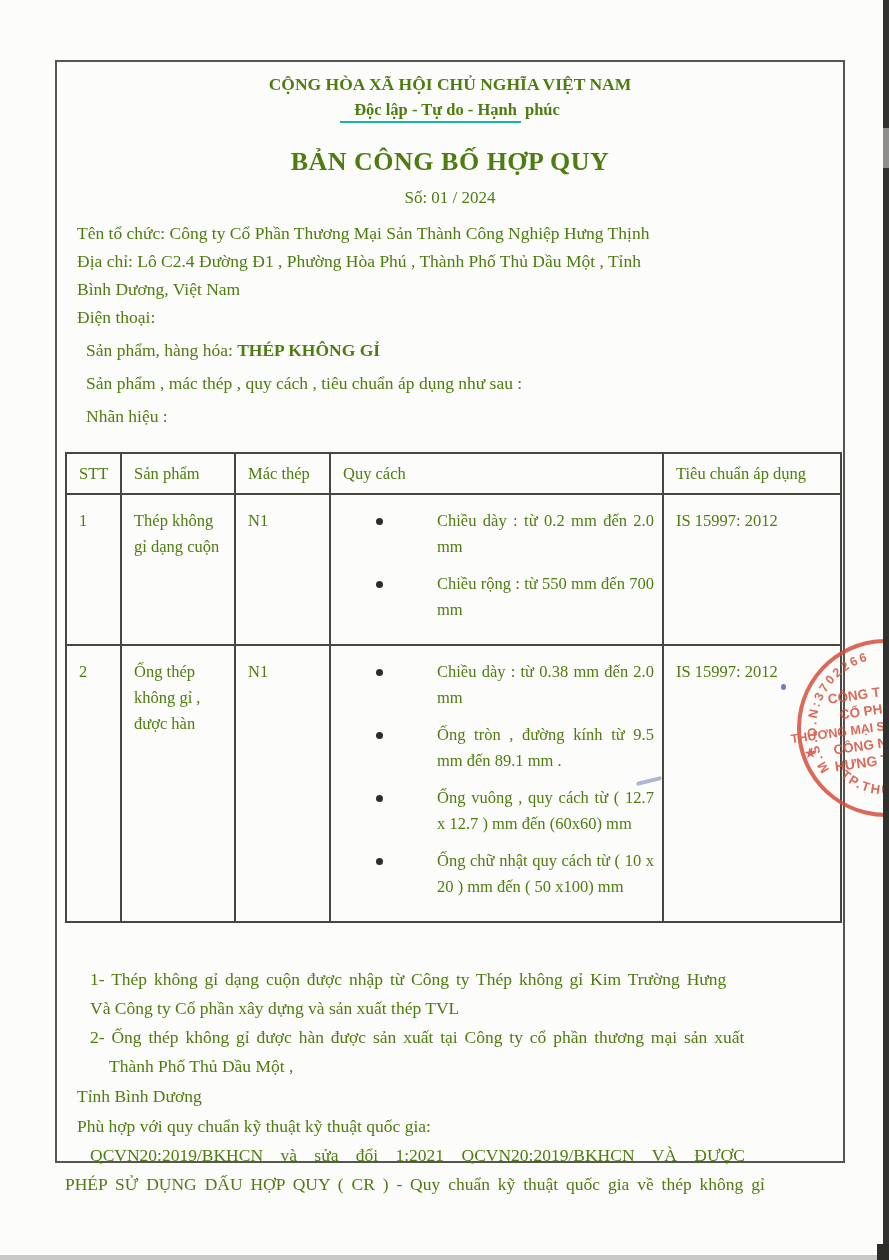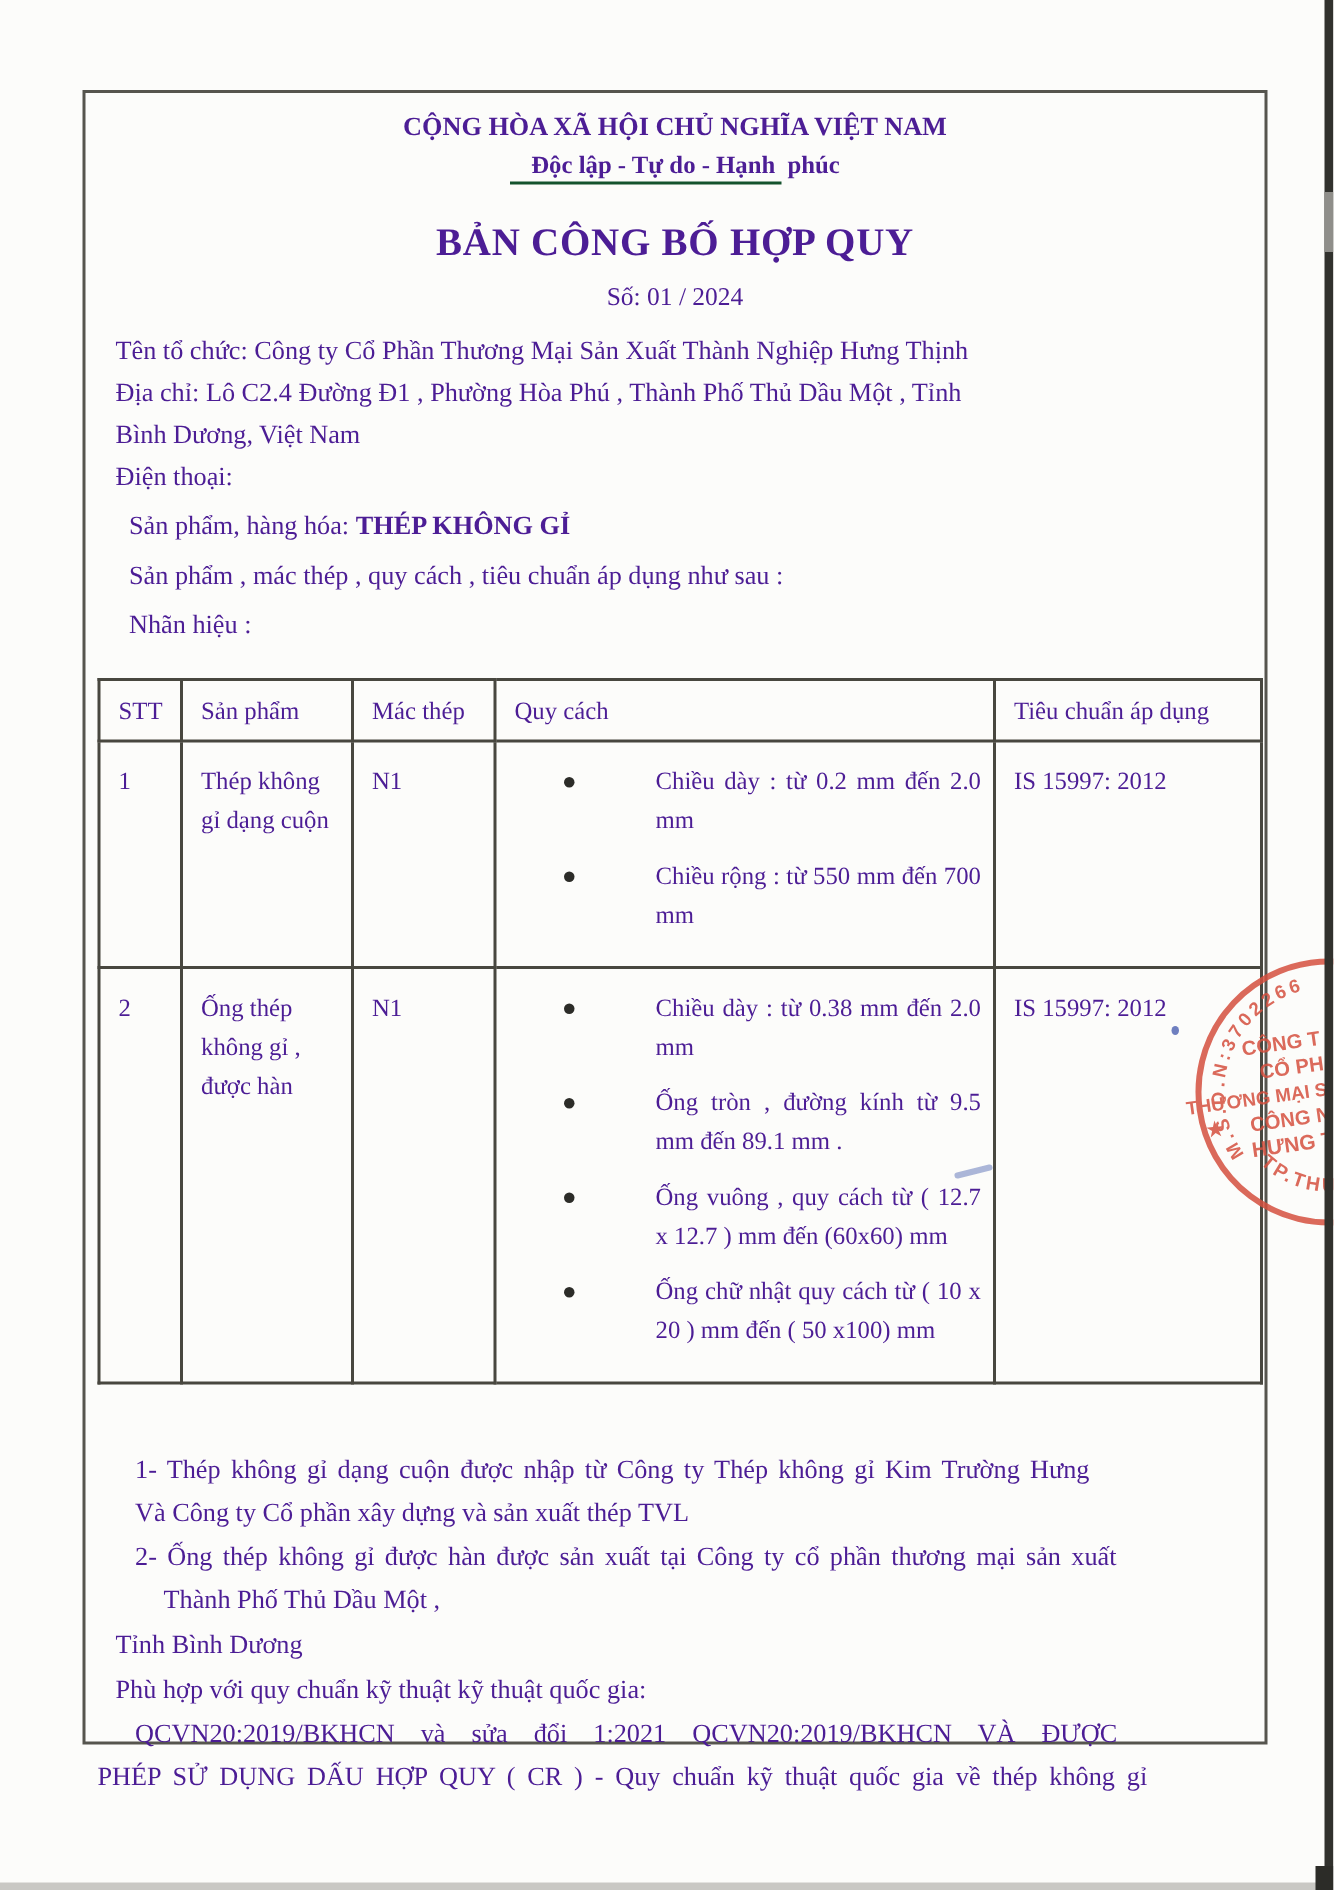--- a/index.html
+++ b/index.html
@@ -1,28 +1,28 @@
 <!DOCTYPE html>
 <html><head>
 <meta charset="utf-8">
 <style>
   html,body { margin:0; padding:0; background:#e8e8e6; }
   .page {
     position:relative; width:889px; height:1260px; overflow:hidden;
     background:#fcfcfa;
     font-family:"Liberation Serif","DejaVu Serif",serif;
-    color:#4c1d95;
+    color:#4d7c0f;
   }
   .doc-border {
     position:absolute; left:55px; top:60px; width:786px; height:1099px;
     border:2px solid #56554e; background:transparent;
   }
   .republic { margin:12px 10px 0; text-align:center; font-weight:bold; font-size:17.5px; }
   .motto { margin:5px 10px 0; text-align:center; font-weight:bold; font-size:16.5px; }
-  .motto-u { border-bottom:2px solid #14532d; padding:0 4px 2px 14px; }
+  .motto-u { border-bottom:2px solid #14b8a6; padding:0 4px 2px 14px; }
   .doc-title { margin:27px 10px 0; text-align:center; font-weight:bold; font-size:26px; letter-spacing:.5px; }
   .doc-number { margin:11px 10px 0; text-align:center; font-size:17px; }
   .info { font-size:17.5px; line-height:28px; margin:0 14px 0 20px; }
   .blk { display:block; }
   .org-line { margin-top:11px; }
   .product-line { margin-left:29px; margin-top:5px; }
   .bold { font-weight:bold; }
 
   table.spec {
     border-collapse:collapse; table-layout:fixed;
@@ -72,21 +72,21 @@
 
     <div class="republic">CỘNG HÒA XÃ HỘI CHỦ NGHĨA VIỆT NAM</div>
     <div class="motto">
       <span class="motto-u">Độc lập - Tự do - Hạnh</span>
       <span>phúc</span>
     </div>
 
     <div class="doc-title">BẢN CÔNG BỐ HỢP QUY</div>
     <div class="doc-number">Số: 01 / 2024</div>
 
-    <p class="info org-line">Tên tổ chức: Công ty Cổ Phần Thương Mại Sản Xuất Thành Nghiệp Hưng Thịnh</p>
+    <p class="info org-line">Tên tổ chức: Công ty Cổ Phần Thương Mại Sản Thành Công Nghiệp Hưng Thịnh</p>
     <p class="info">
       <span class="blk">Địa chỉ: Lô C2.4 Đường Đ1 , Phường Hòa Phú , Thành Phố Thủ Dầu Một , Tỉnh</span>
       <span class="blk">Bình Dương, Việt Nam</span>
     </p>
     <p class="info">Điện thoại:</p>
 
     <p class="info product-line">
       <span>Sản phẩm, hàng hóa: </span><span class="bold">THÉP KHÔNG GỈ</span>
     </p>
     <p class="info product-line">Sản phẩm , mác thép , quy cách , tiêu chuẩn áp dụng như sau :</p>

